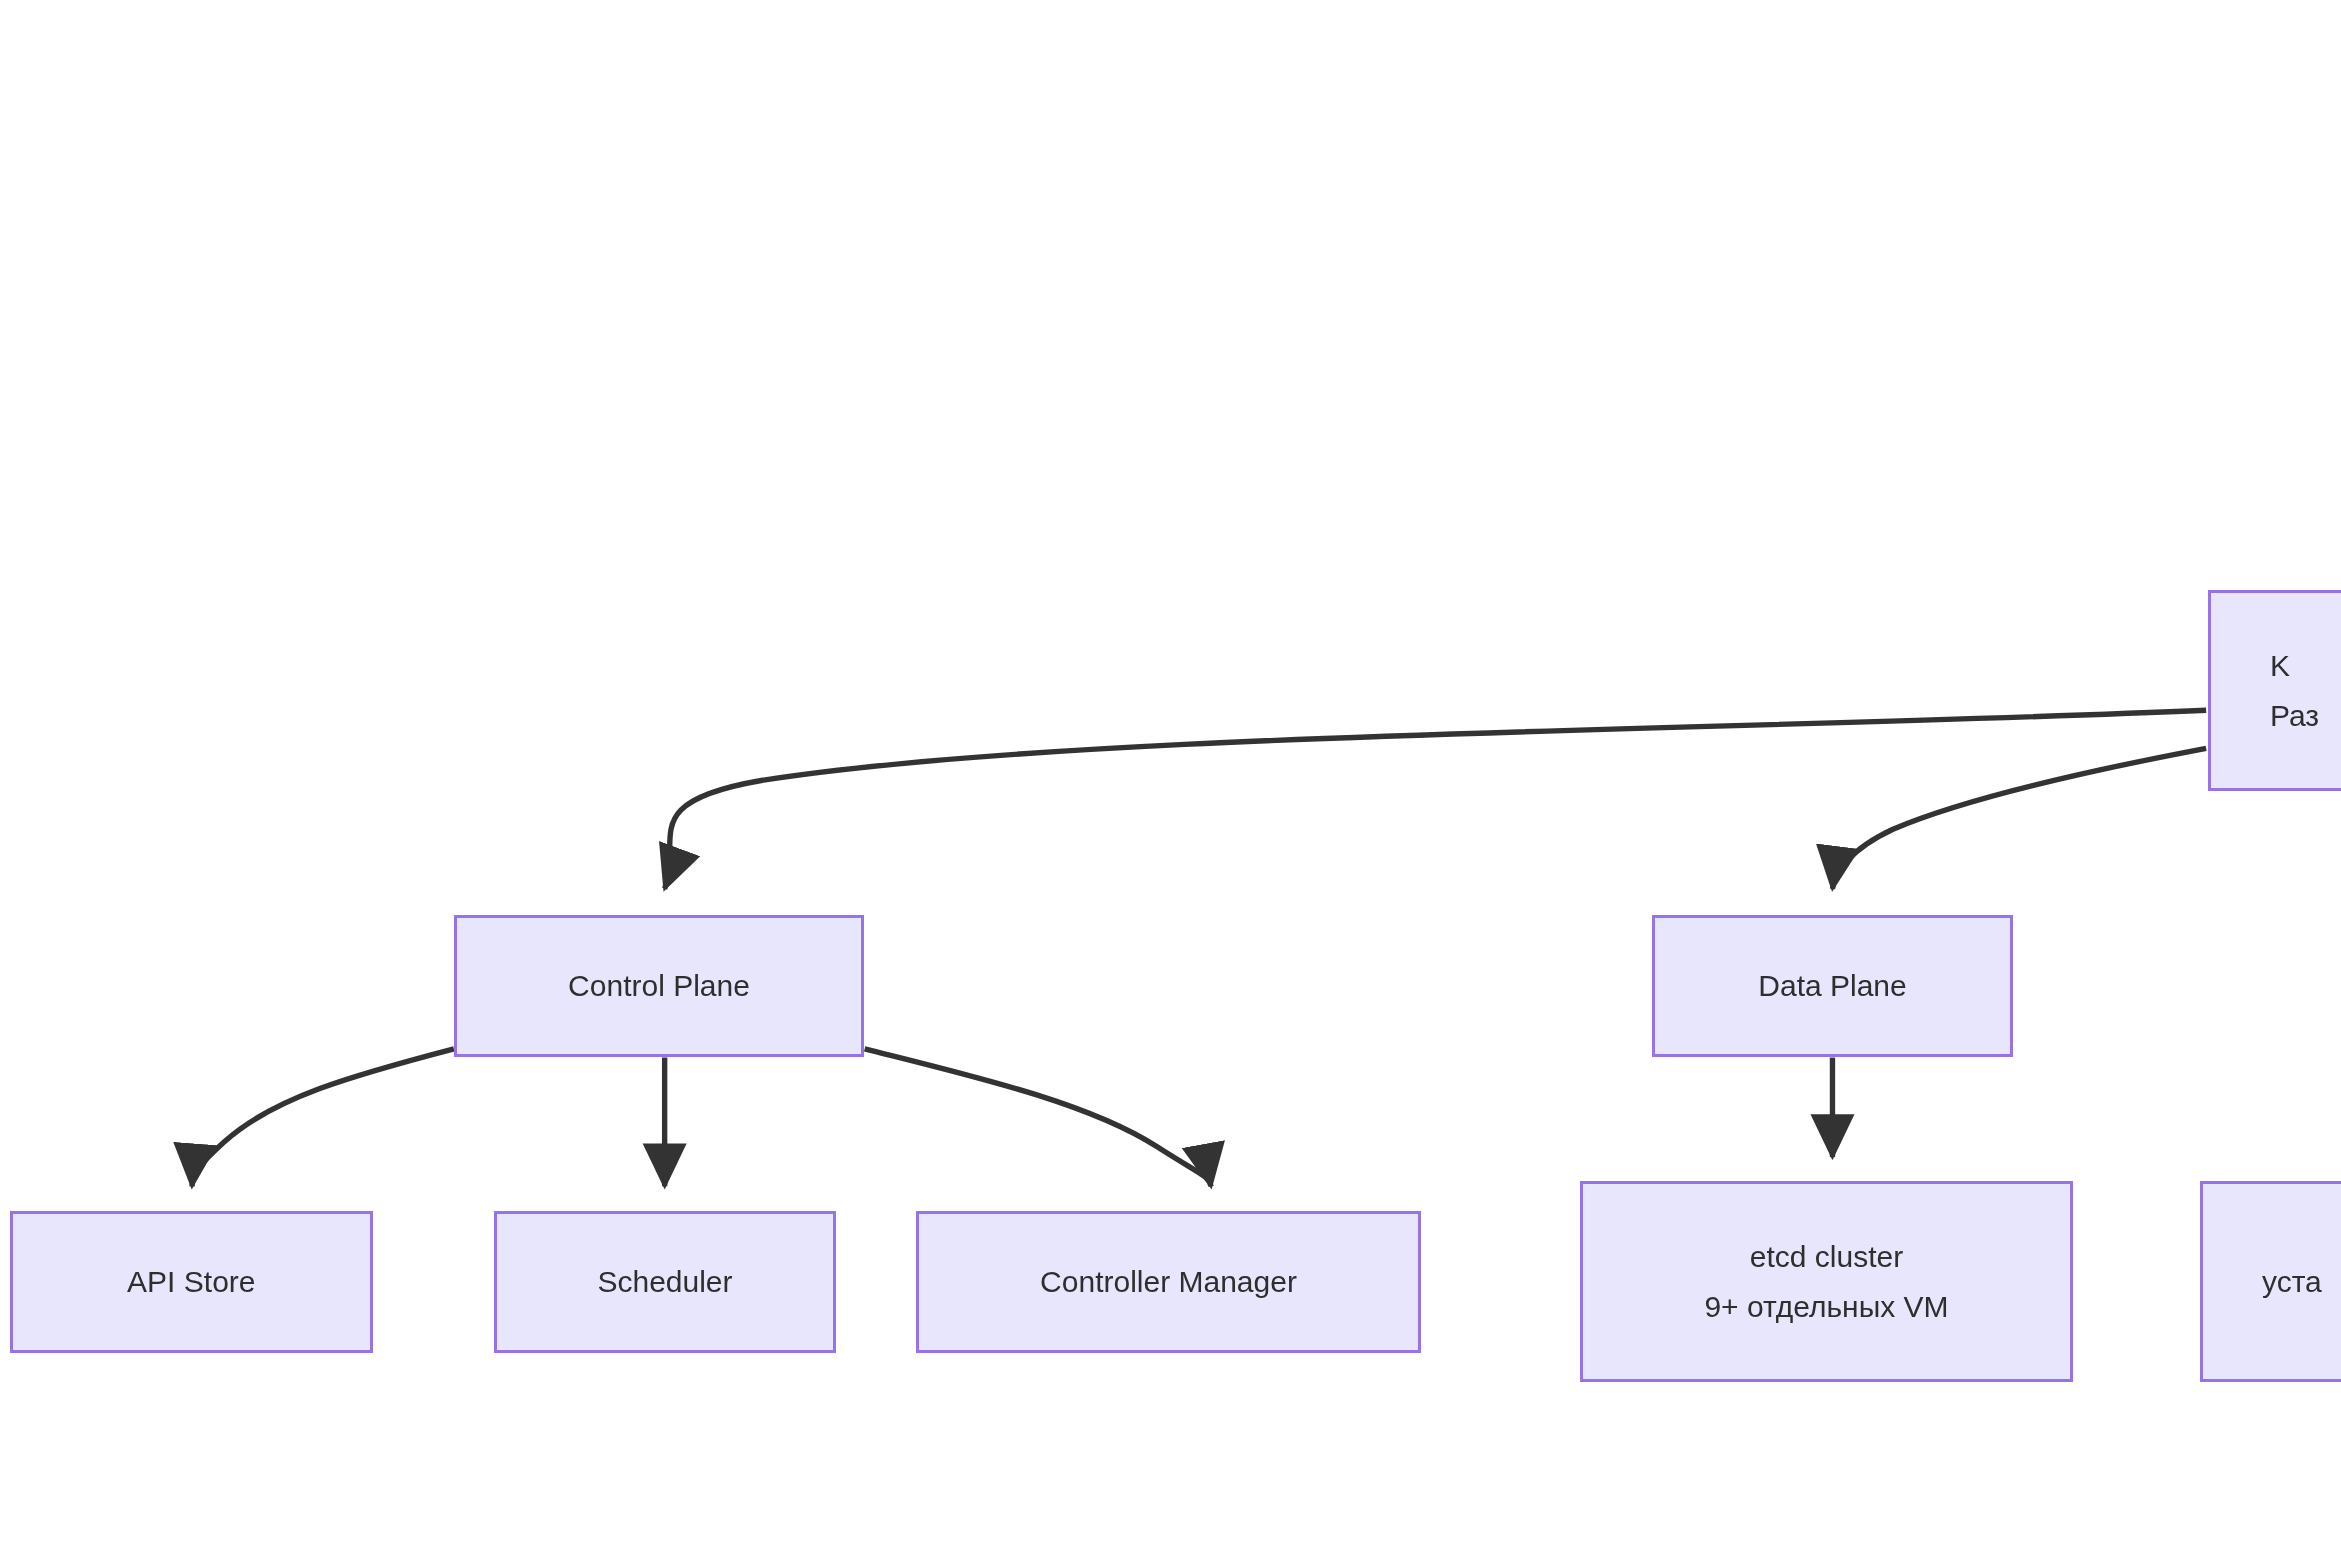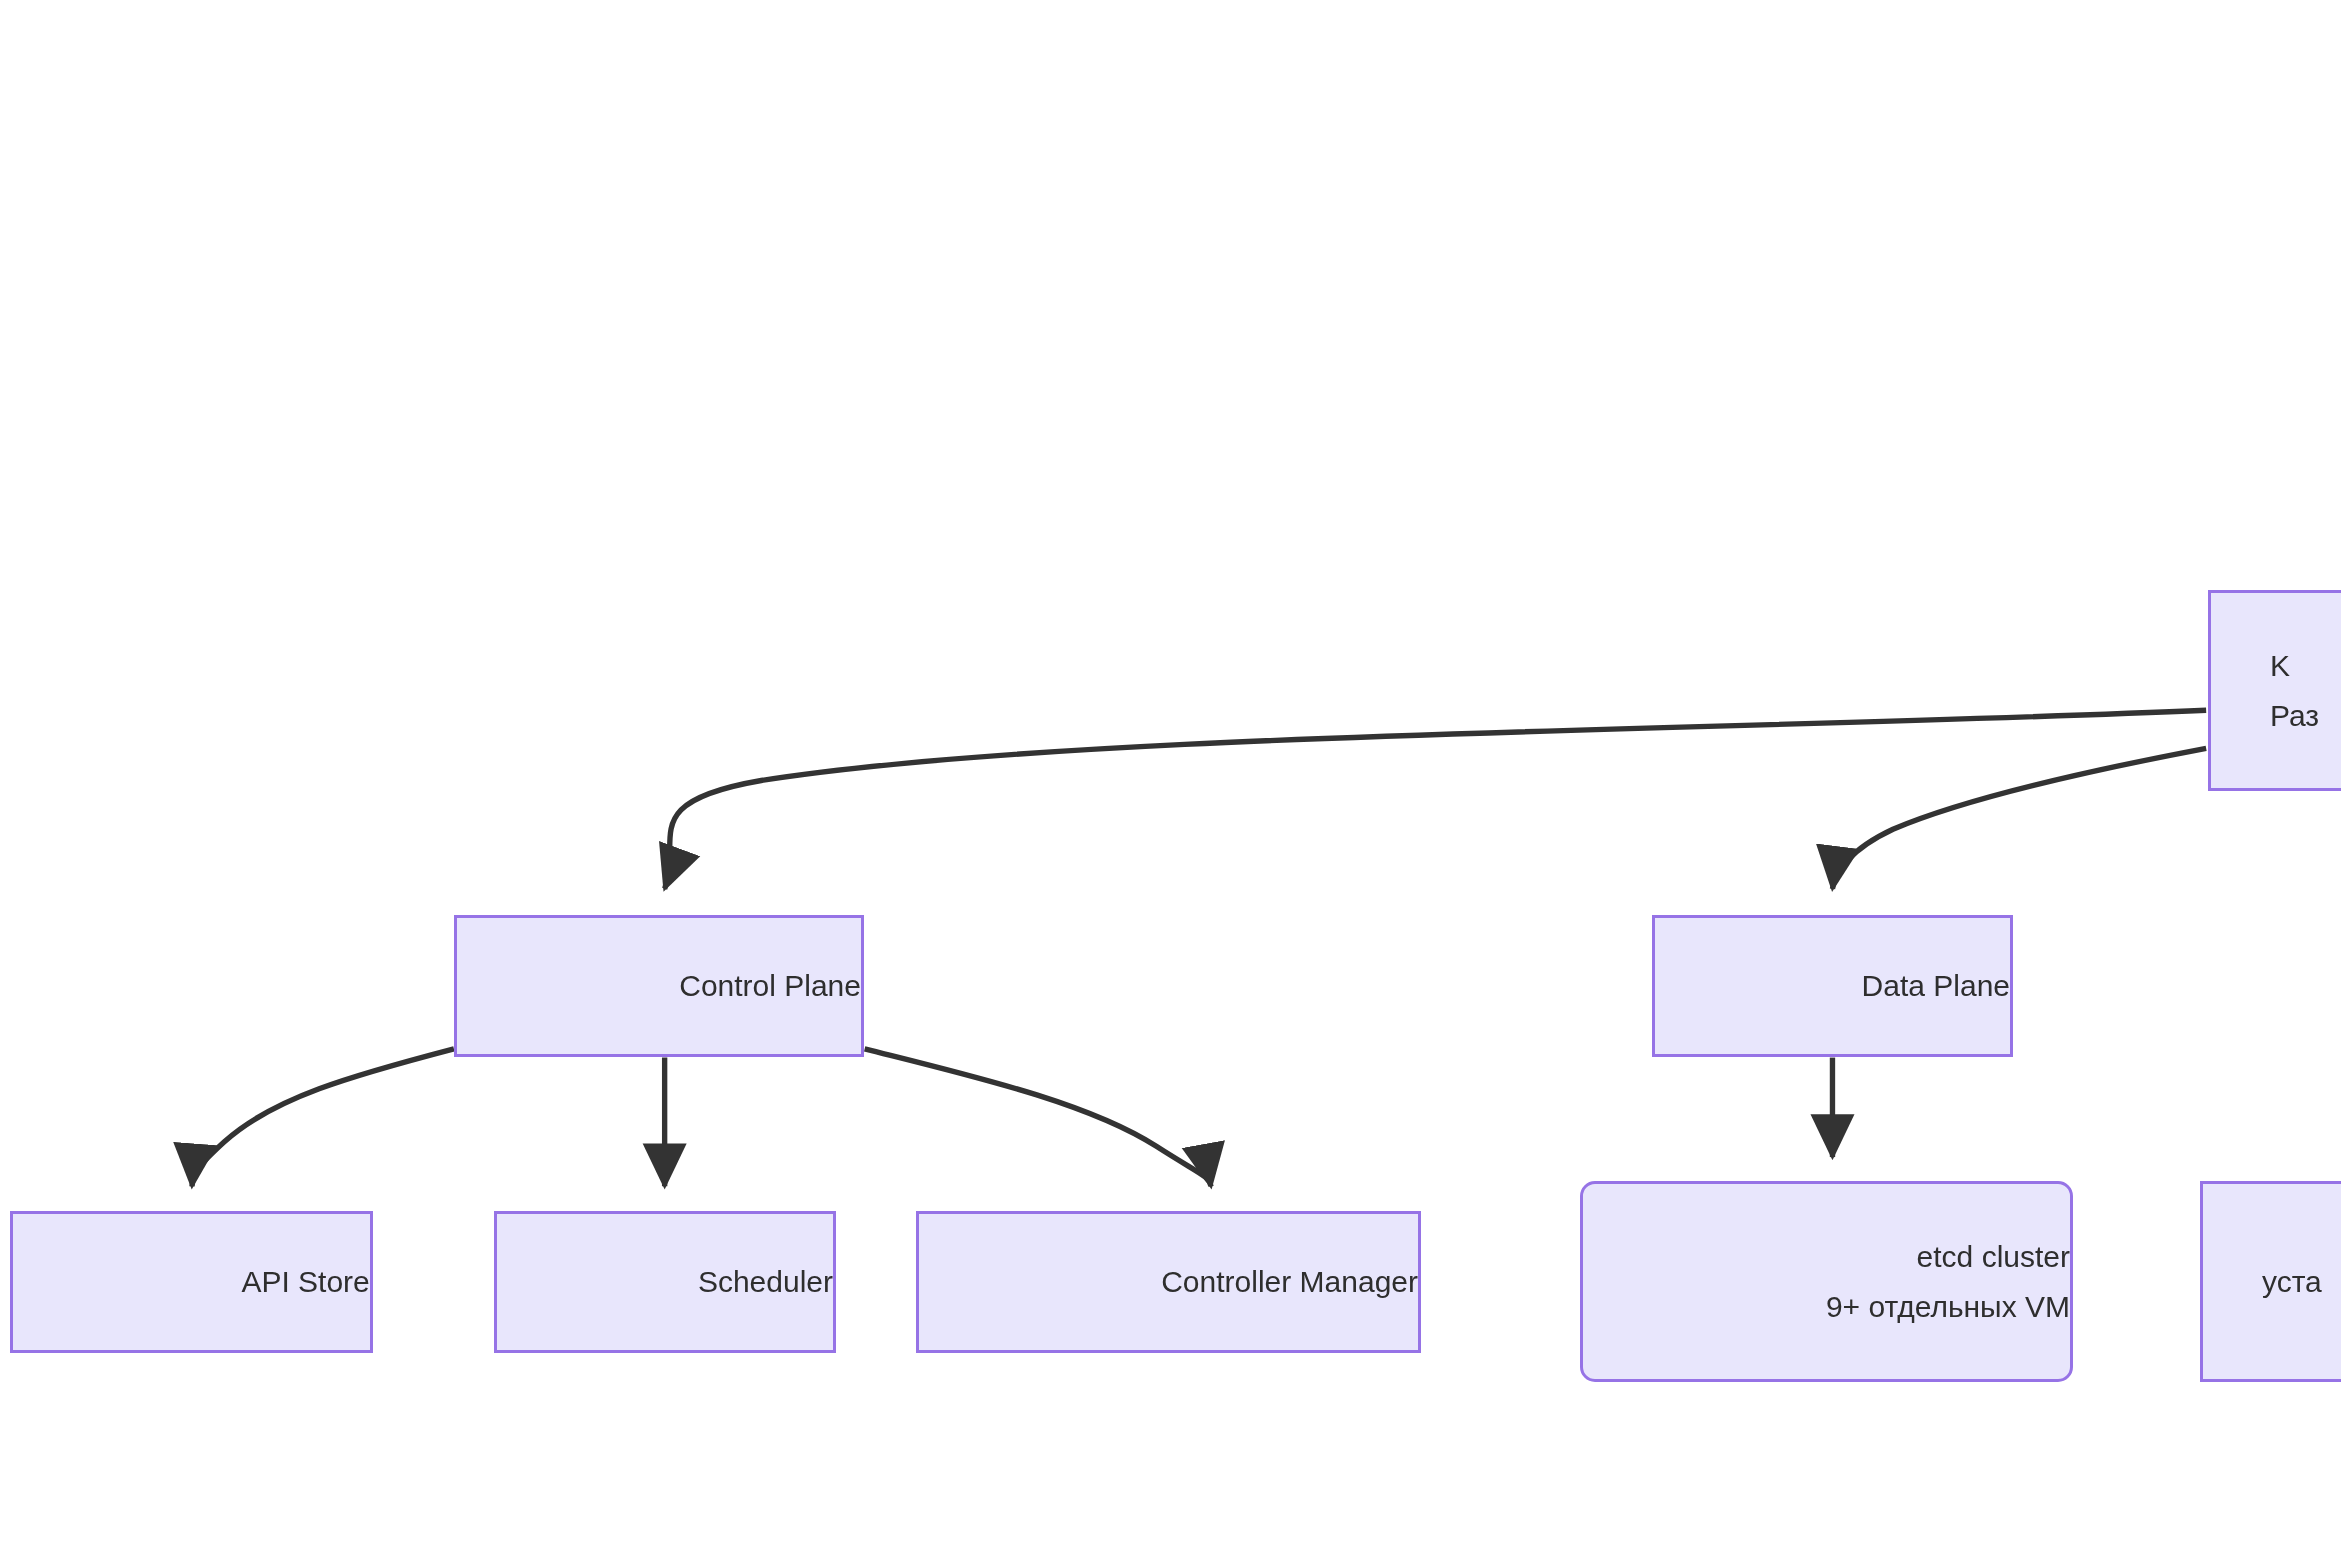--- a/index.html
+++ b/index.html
@@ -24,21 +24,21 @@
     height: 1561px;
     pointer-events: none;
   }
   .node {
     position: absolute;
     box-sizing: border-box;
     background: #e8e6fc;
     border: 3.9px solid #9673e6;
     display: flex;
     flex-direction: column;
-    align-items: flex-end;
+    align-items: center;
     justify-content: center;
     color: #2e2e2e;
     font-size: 30px;
     line-height: 1.38;
     text-align: center;
     white-space: nowrap;
   }
   .node .line {
     display: block;
   }
@@ -94,21 +94,21 @@
   </div>
 
   <div class="node" style="left:494px; top:1211px; width:342px; height:142px;">
     <span class="line">Scheduler</span>
   </div>
 
   <div class="node" style="left:916px; top:1211px; width:505px; height:142px;">
     <span class="line">Controller Manager</span>
   </div>
 
-  <div class="node two-line" style="left:1580px; top:1181px; width:493px; height:201px;border-radius:15px;">
+  <div class="node two-line" style="left:1580px; top:1181px; width:493px; height:201px;">
     <span class="line">etcd cluster</span>
     <span class="line">9+ отдельных VM</span>
   </div>
 
   <div class="node clipped-right" style="left:2200px; top:1181px; width:273px; height:201px;">
     <span class="line">уста</span>
   </div>
 
 </div>
 

